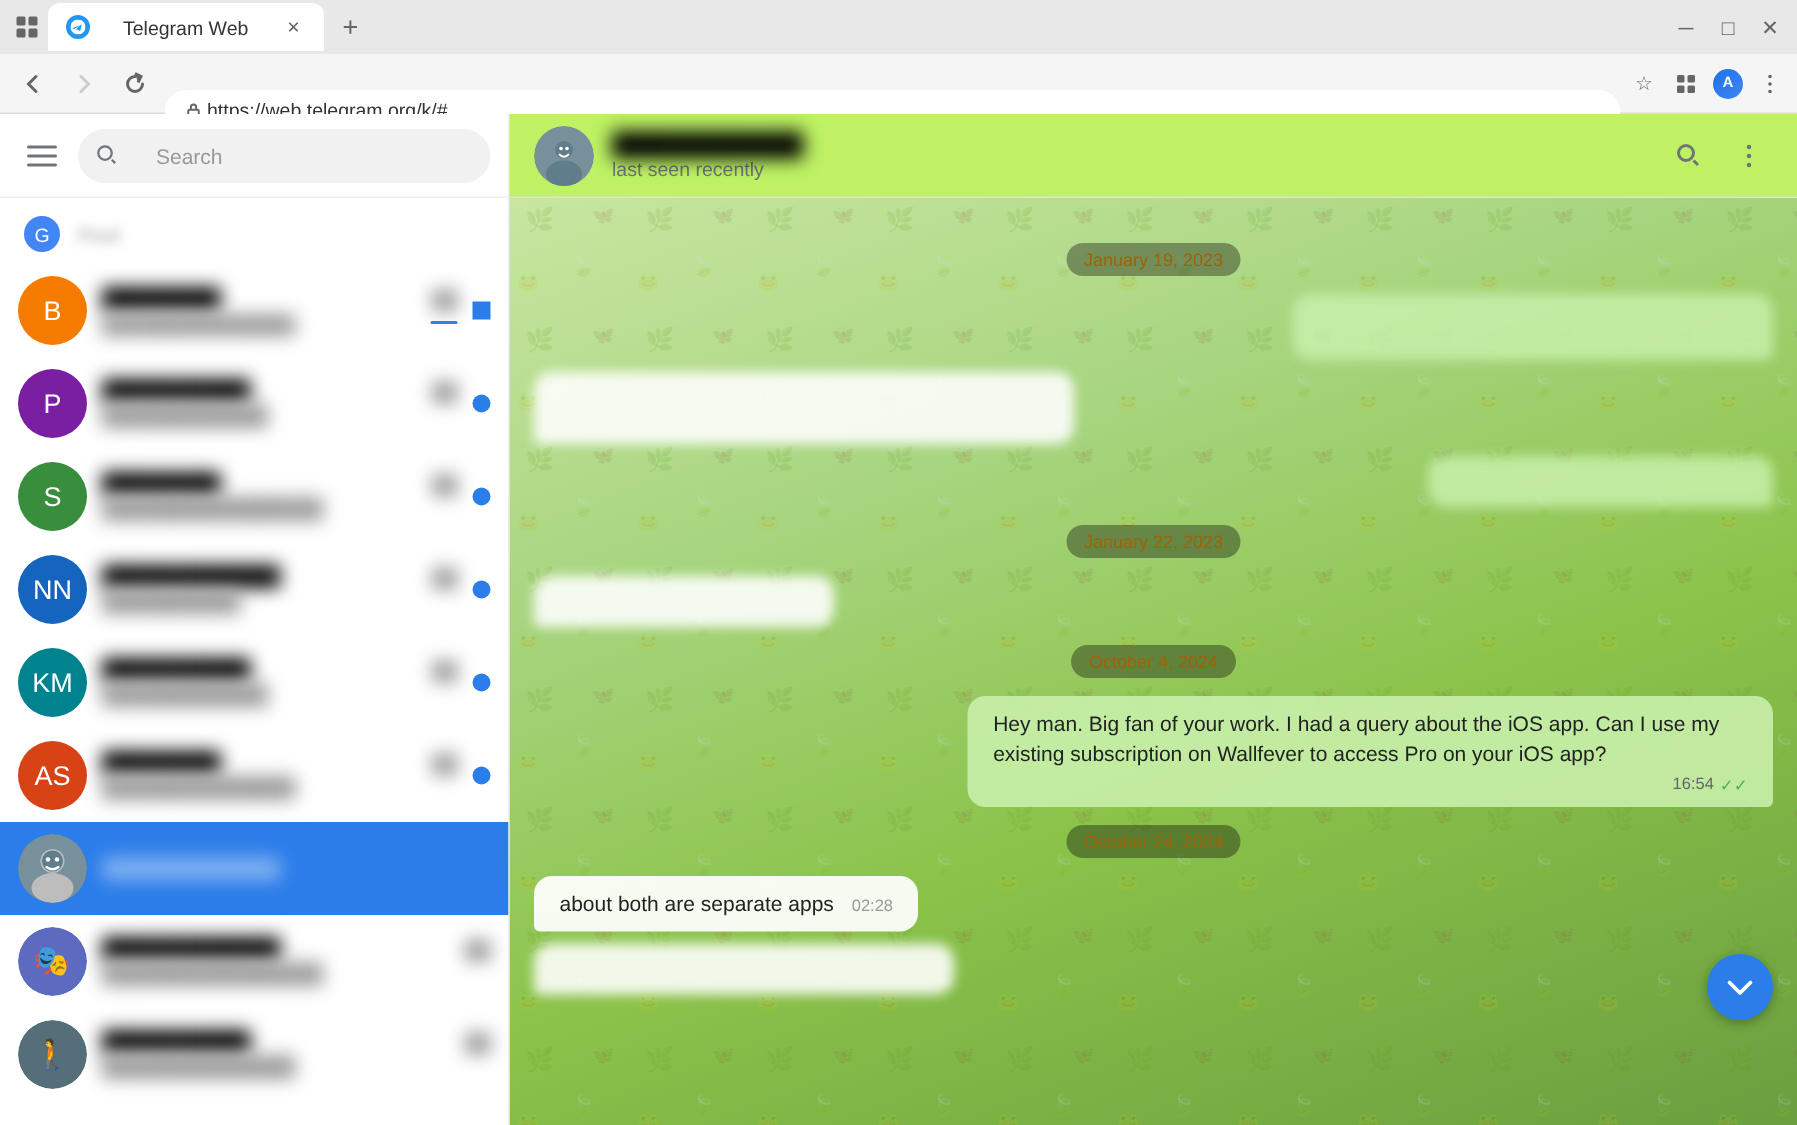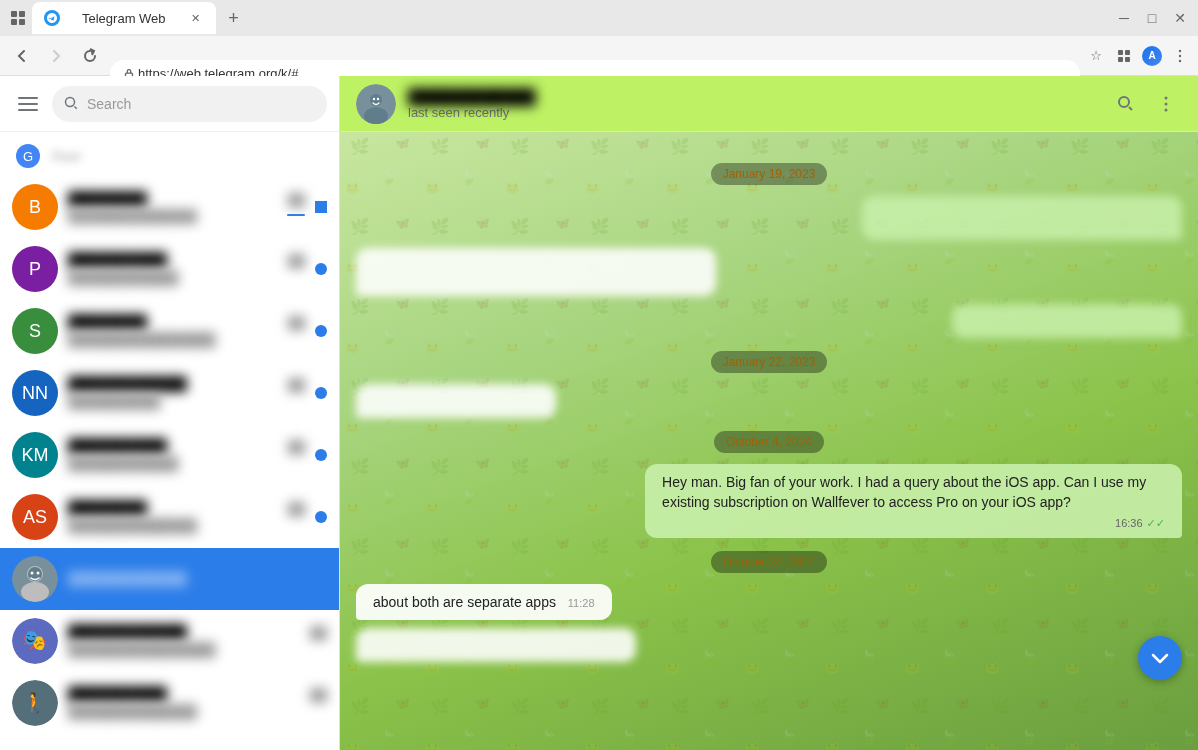--- a/index.html
+++ b/index.html
@@ -22,21 +22,21 @@
     .address-icons { margin-left: auto; display: flex; align-items: center; gap: 8px; }
     .addr-icon { width: 20px; height: 20px; display: flex; align-items: center; justify-content: center; color: #666; font-size: 13px; }
 
     
     .app { display: flex; height: calc(750px - 76px); width: 100%; }
 
     
     .sidebar { width: 340px; background: white; border-right: 1px solid #e0e0e0; display: flex; flex-direction: column; flex-shrink: 0; }
     .sidebar-header { padding: 8px 12px; display: flex; align-items: center; gap: 8px; border-bottom: 1px solid #f0f0f0; height: 56px; }
     .menu-icon { width: 32px; height: 32px; display: flex; align-items: center; justify-content: center; cursor: pointer; color: #707579; }
-    .search-box { flex: 1; background: #f1f1f1; border-radius: 20px; height: 36px; display: flex; align-items: center; padding: 0 12px; gap: 8px; }
+    .search-box { flex: 1; background: #f1f1f1; border-radius: 20px; height: 36px; display: flex; align-items: center; padding: 0 12px; gap: 25px; }
     .search-input-fake { font-size: 14px; color: #999; }
 
     .chat-list { flex: 1; overflow-y: auto; }
     .chat-item { display: flex; align-items: center; padding: 8px 12px; gap: 10px; cursor: pointer; position: relative; }
     .chat-item.active { background: #2b7de9; }
     .chat-item.active .chat-name, .chat-item.active .chat-preview, .chat-item.active .chat-time { color: white; }
     .chat-avatar { width: 46px; height: 46px; border-radius: 50%; display: flex; align-items: center; justify-content: center; font-size: 18px; font-weight: 500; color: white; flex-shrink: 0; }
     .avatar-img { width: 46px; height: 46px; border-radius: 50%; overflow: hidden; flex-shrink: 0; }
     .chat-content { flex: 1; min-width: 0; }
     .chat-header-row { display: flex; justify-content: space-between; align-items: baseline; }
@@ -423,35 +423,35 @@
         </div>
 
         <div class="date-badge">
           <span>October 4, 2024</span>
         </div>
 
         <div class="msg-row sent">
           <div class="msg-bubble sent">
             <div class="msg-text">Hey man. Big fan of your work. I had a query about the iOS app. Can I use my existing subscription on Wallfever to access Pro on your iOS app?</div>
             <div class="msg-meta">
-              <span class="msg-time">16:36</span>
+              <span class="msg-time">16:54</span>
               <span class="msg-check">✓✓</span>
             </div>
           </div>
         </div>
 
         <div class="date-badge">
           <span>October 24, 2024</span>
         </div>
 
         <div class="msg-row received">
           <div class="msg-bubble received">
             <div class="msg-text">
               <span>about both are separate apps</span>
-              <span style="font-size:11px;color:#999;margin-left:8px;">11:28</span>
+              <span style="font-size:11px;color:#999;margin-left:8px;">02:28</span>
             </div>
           </div>
         </div>
 
         <div class="msg-row received">
           <div style="width:280px;height:34px;background:rgba(255,255,255,0.88);border-radius:12px;border-bottom-left-radius:4px;filter:blur(4px);"></div>
         </div>
 
       </div>
     </div>

